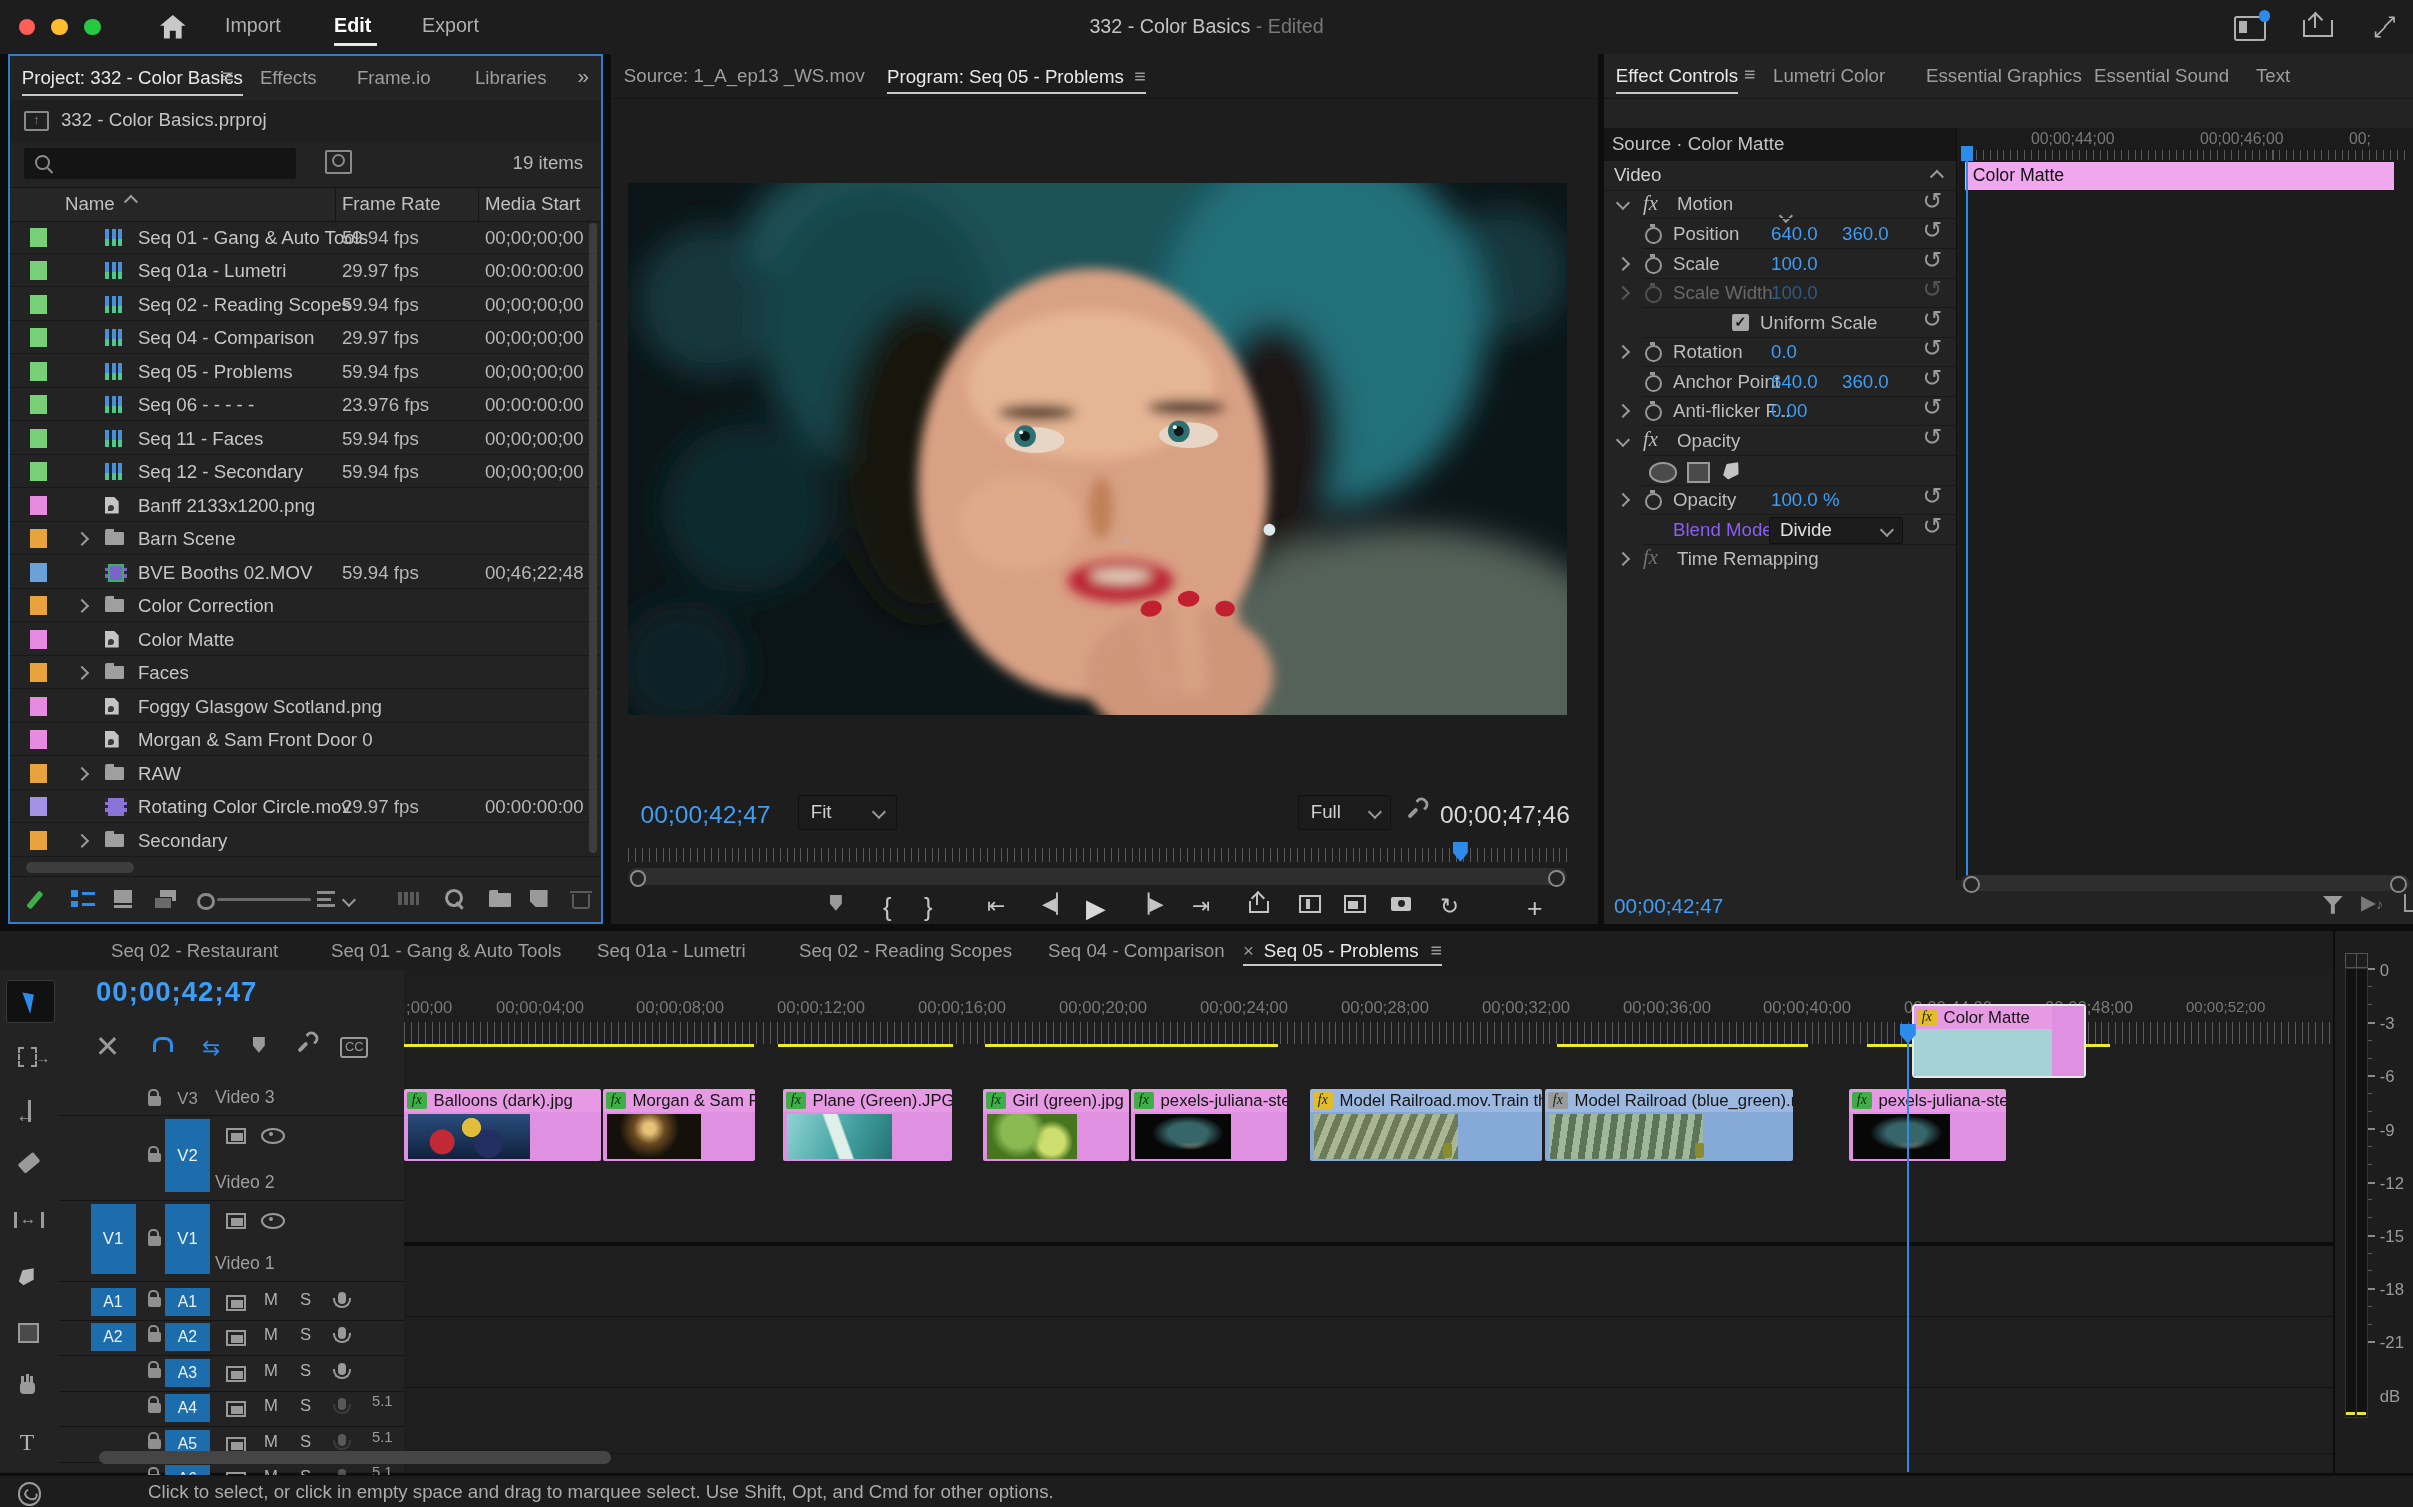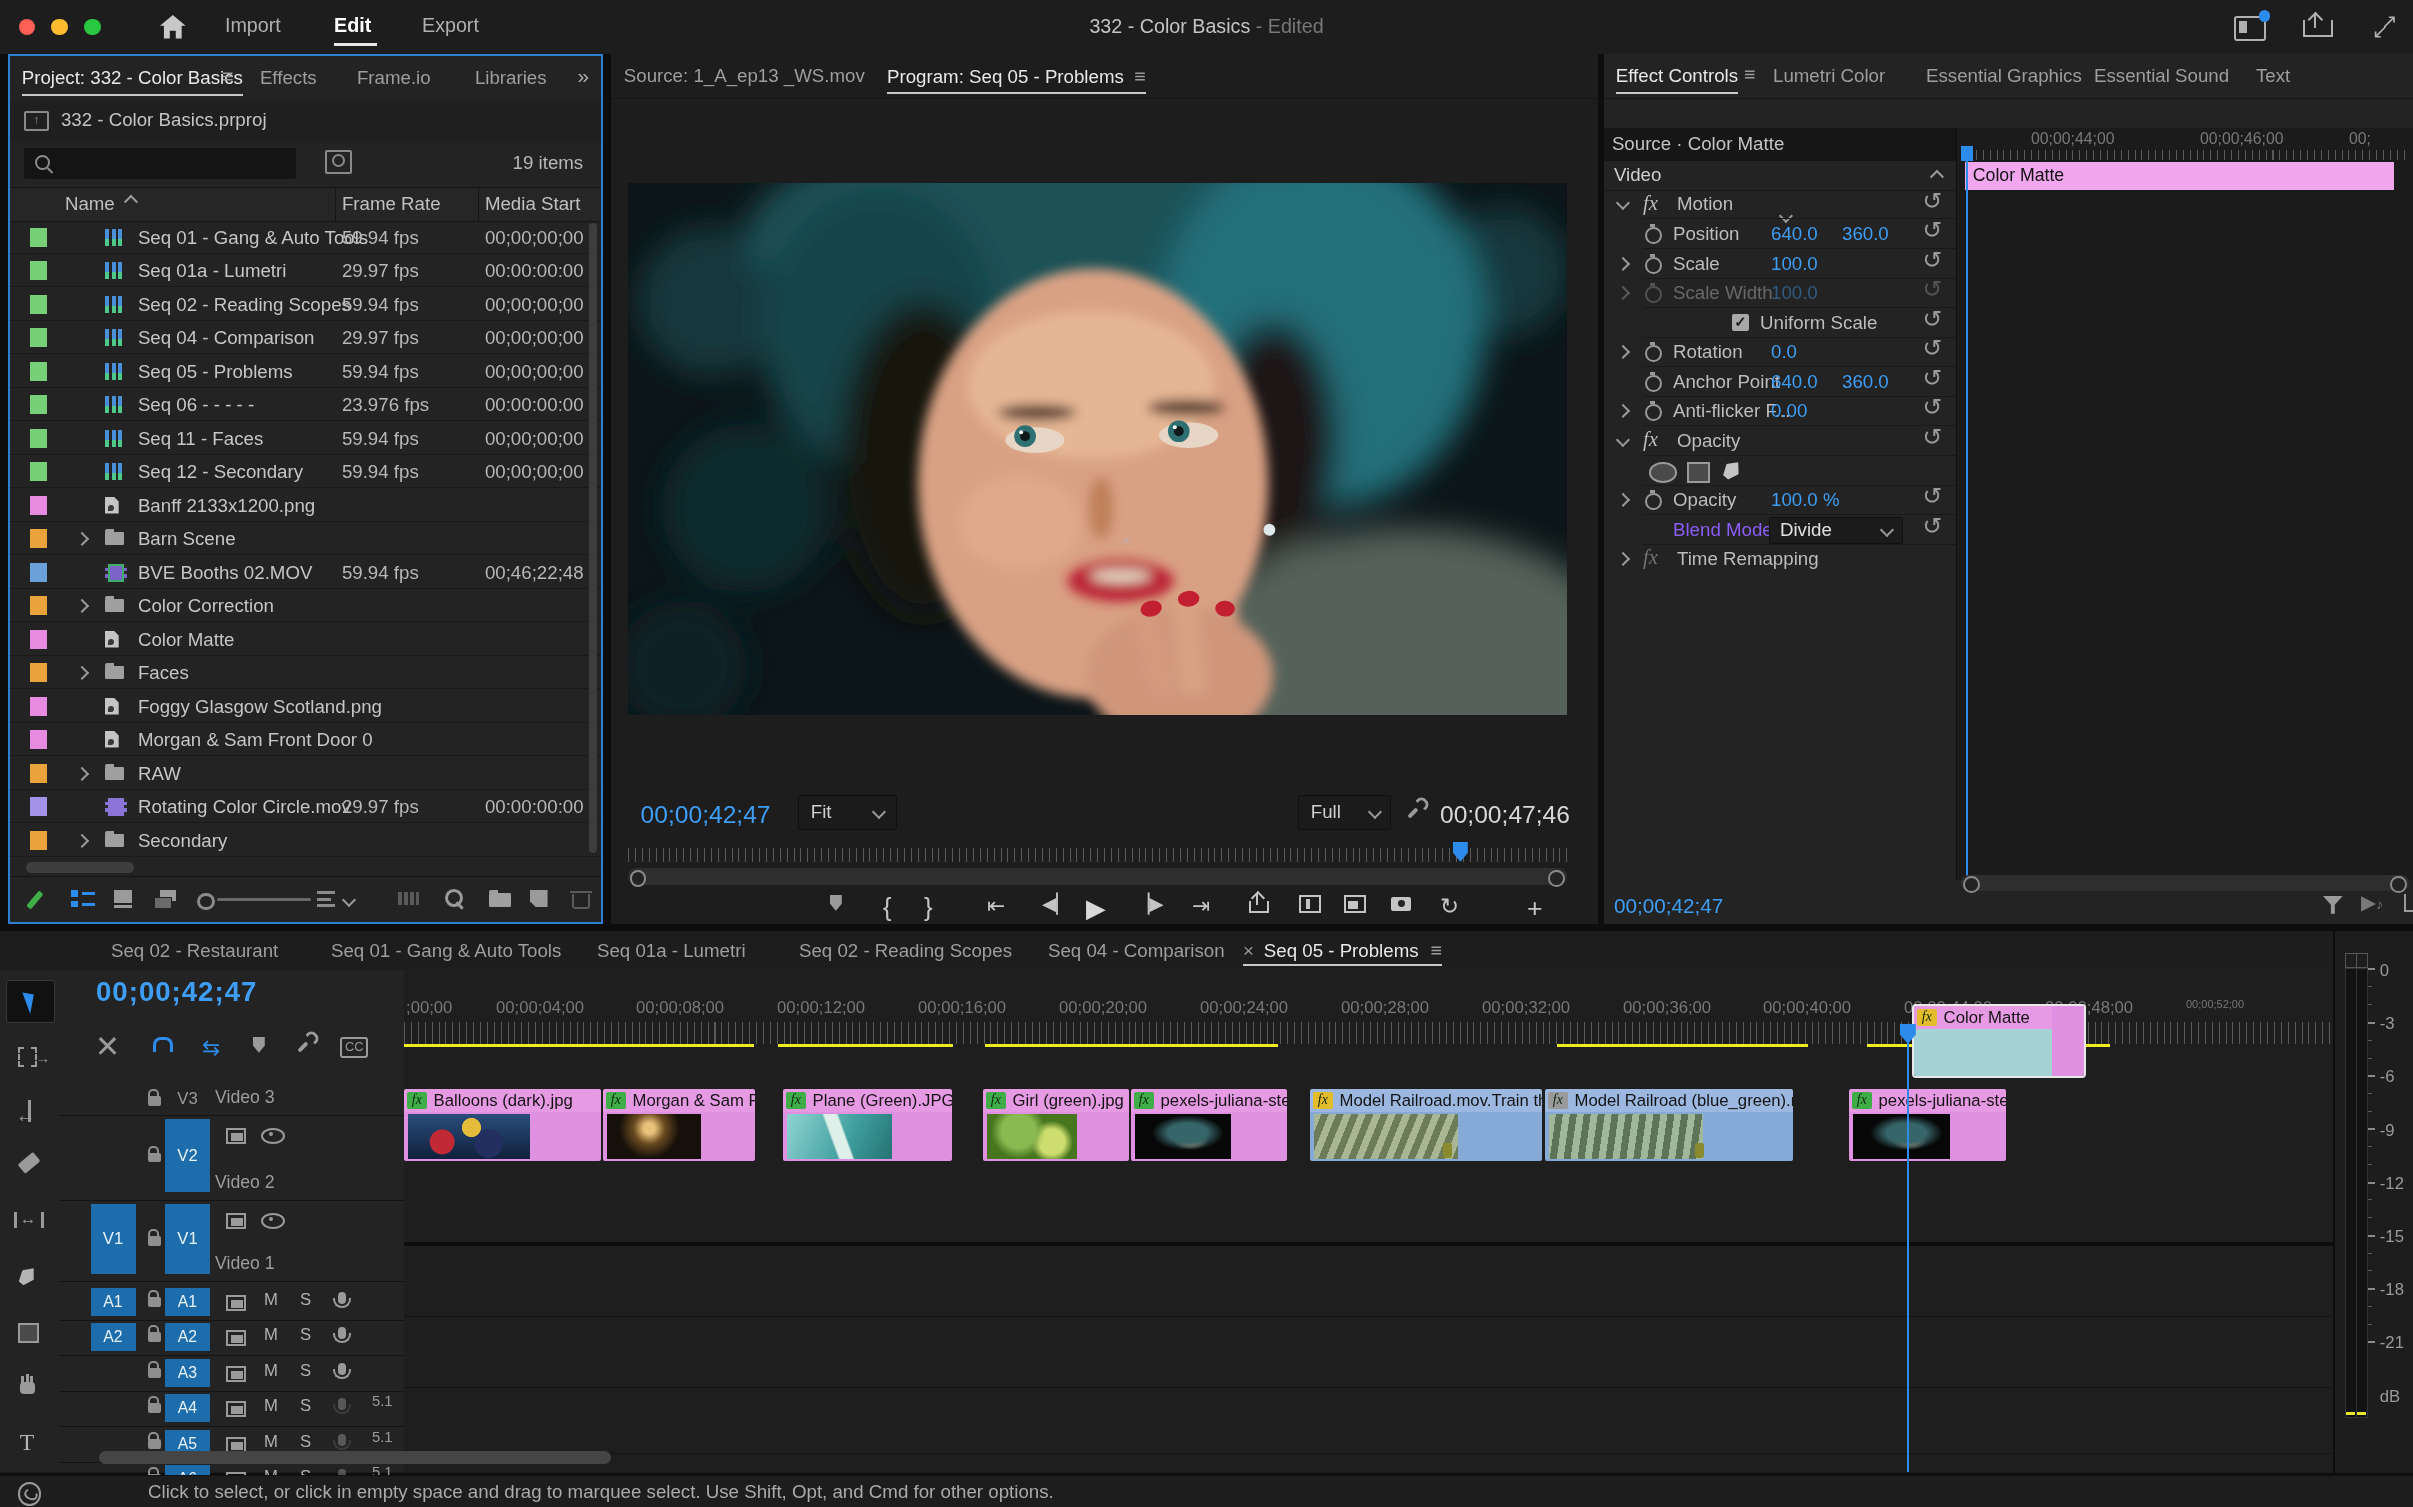--- a/index.html
+++ b/index.html
@@ -750,21 +750,21 @@
           <span class="abs dim" style="left:373px;top:0;font-size:16.7px;">00;00;12;00</span>
           <span class="abs dim" style="left:514px;top:0;font-size:16.7px;">00;00;16;00</span>
           <span class="abs dim" style="left:655px;top:0;font-size:16.7px;">00;00;20;00</span>
           <span class="abs dim" style="left:796px;top:0;font-size:16.7px;">00;00;24;00</span>
           <span class="abs dim" style="left:937px;top:0;font-size:16.7px;">00;00;28;00</span>
           <span class="abs dim" style="left:1078px;top:0;font-size:16.7px;">00;00;32;00</span>
           <span class="abs dim" style="left:1219px;top:0;font-size:16.7px;">00;00;36;00</span>
           <span class="abs dim" style="left:1359px;top:0;font-size:16.7px;">00;00;40;00</span>
           <span class="abs dim" style="left:1500px;top:0;font-size:16.7px;">00;00;44;00</span>
           <span class="abs dim" style="left:1641px;top:0;font-size:16.7px;">00;00;48;00</span>
-          <span class="abs dim" style="left:1782px;top:0;font-size:11px;">00;00;52;00</span>
+          <span class="abs dim" style="left:1782px;top:0;font-size:15px;">00;00;52;00</span>
         </div>
       <div class="abs" id="tl-render-bars" style="left:0;top:74px;width:100%;height:5.9px;">
           <span class="tick-y" style="left:0px;width:350px;top:0;"></span>
           <span class="tick-y" style="left:374px;width:175px;top:0;"></span>
           <span class="tick-y" style="left:581px;width:293px;top:0;"></span>
           <span class="tick-y" style="left:1153px;width:251px;top:0;"></span>
           <span class="tick-y" style="left:1463px;width:243px;top:0;"></span>
         </div>
       <div class="abs" id="tl-track-rows" style="left:0;top:77px;width:100%;height:426px;">
           <div class="abs" style="left:0;top:0px;width:100%;height:28.6px;background:#1e1e1e;border-bottom:1px solid #141414;"></div>

